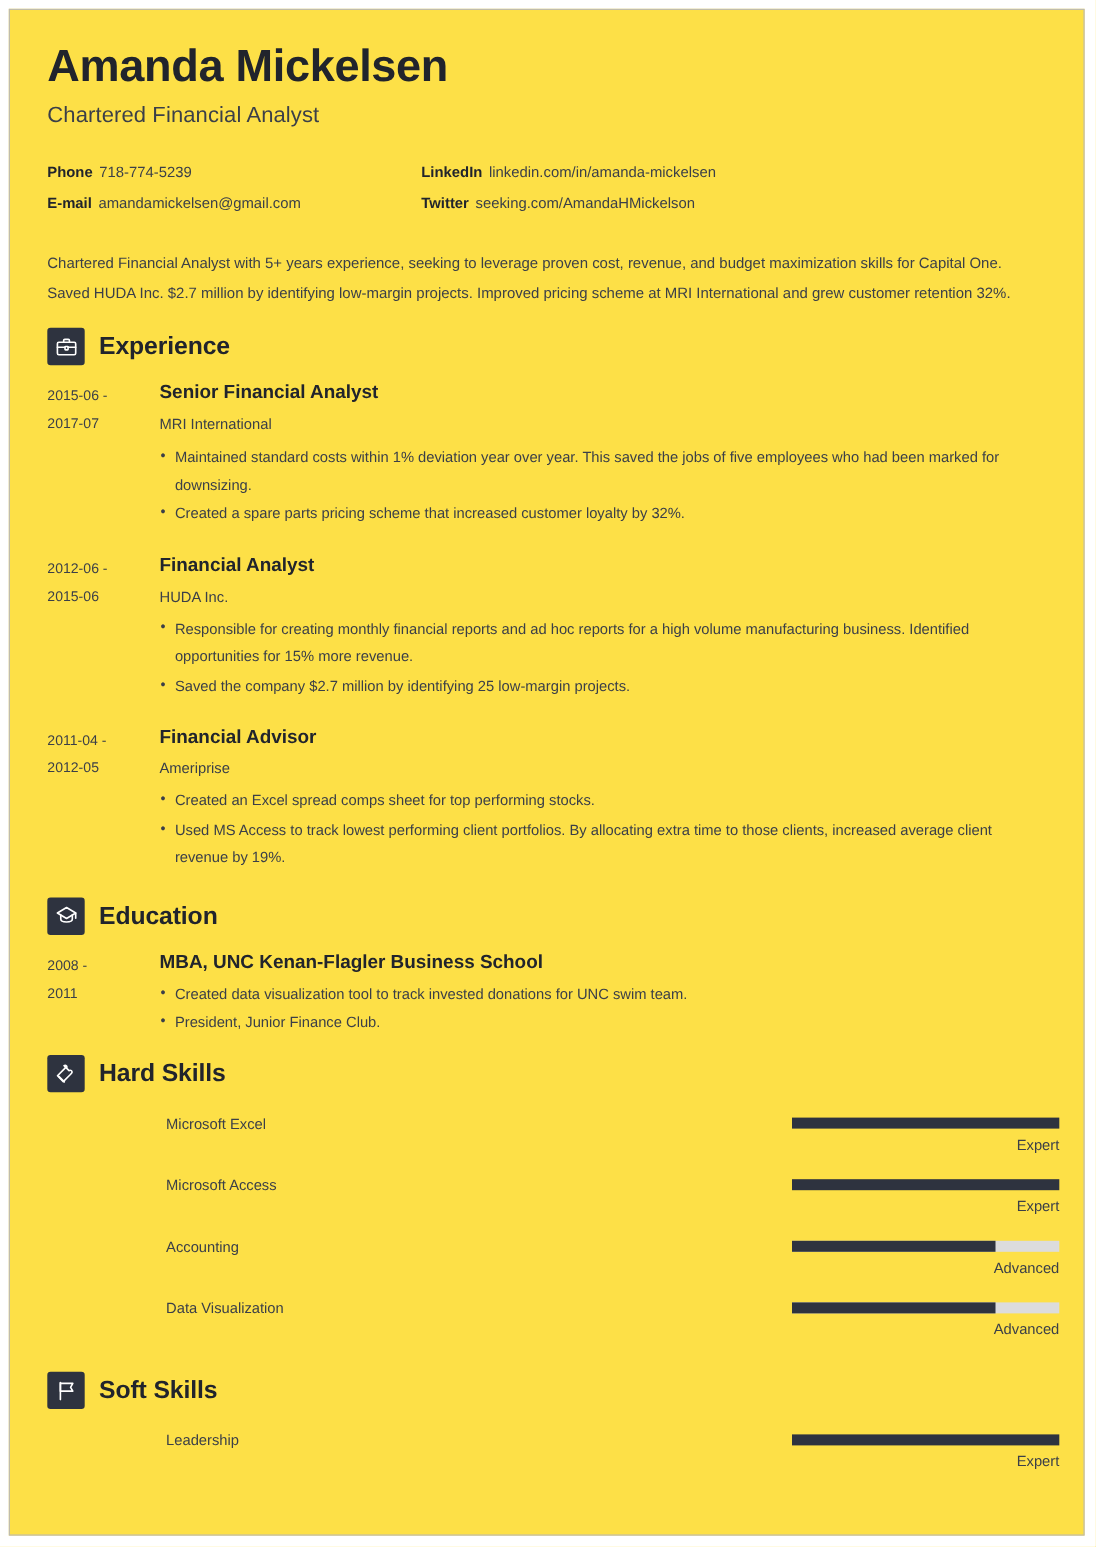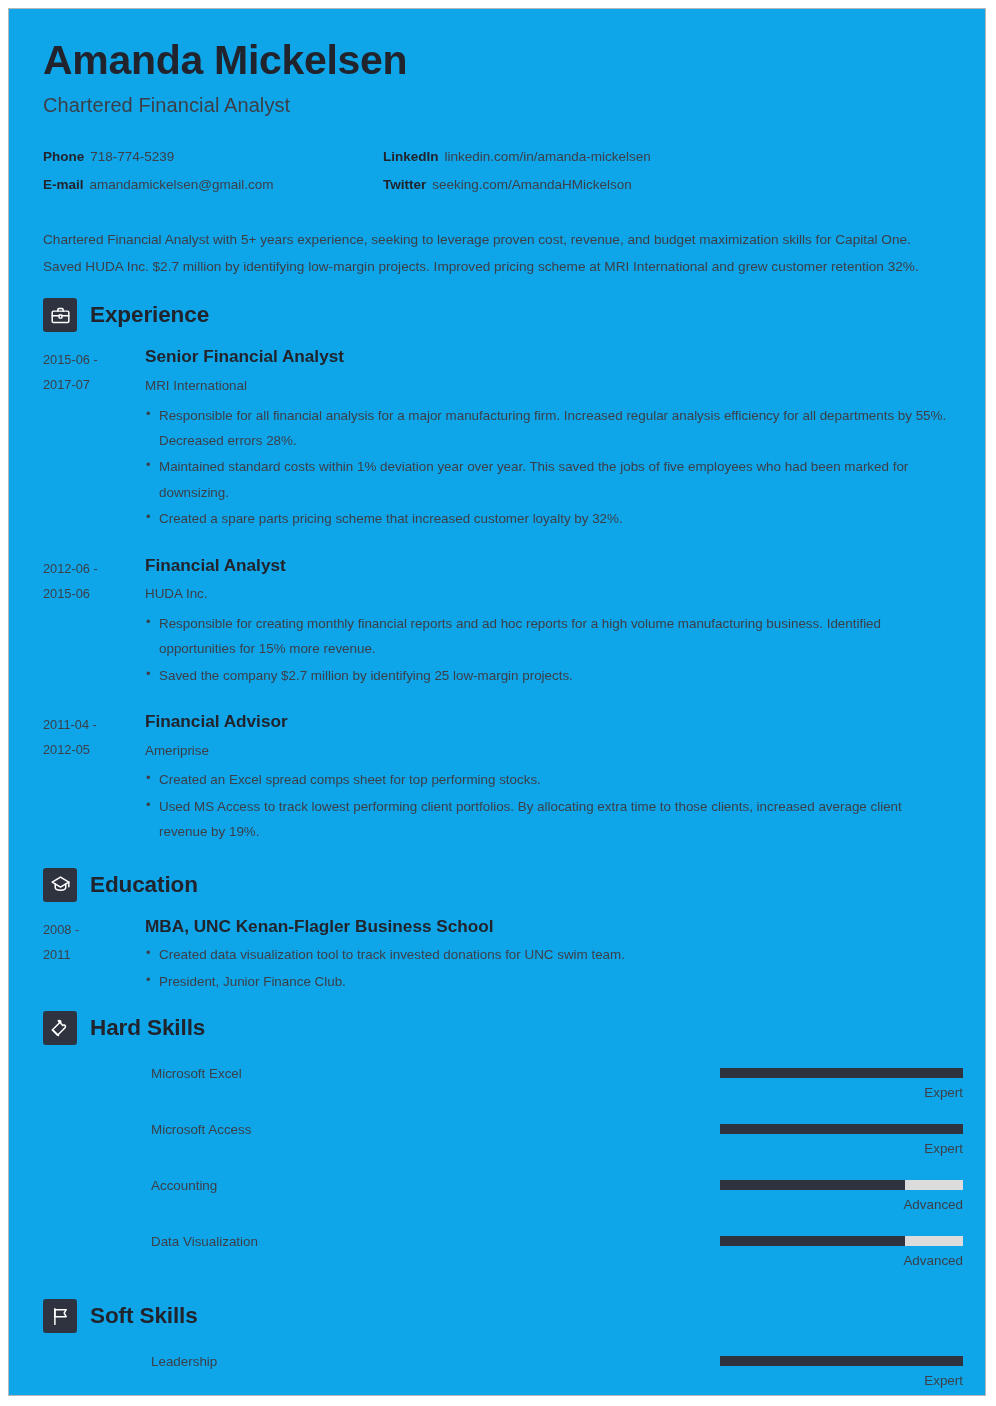--- a/index.html
+++ b/index.html
@@ -14,21 +14,21 @@
     color: #2b2f38;
     overflow: hidden;
   }
 
   .page {
     position: absolute;
     left: 8px;
     top: 8px;
     width: 978px;
     height: 1388px;
-    background: #0ea5e9;
+    background: #fde047;
     border: 1px solid #b8b8b8;
     box-sizing: border-box;
     overflow: hidden;
   }
 
   .inner {
     padding: 30px 34px 0 34px;
   }
 
   
@@ -227,21 +227,20 @@
 
     <div class="entry">
       <div class="entry-dates">
         <span>2015-06 -</span>
         <span>2017-07</span>
       </div>
       <div>
         <div class="entry-role">Senior Financial Analyst</div>
         <div class="entry-company">MRI International</div>
         <ul class="bullets">
-          <li>Responsible for all financial analysis for a major manufacturing firm. Increased regular analysis efficiency for all departments by 55%. Decreased errors 28%.</li>
           <li>Maintained standard costs within 1% deviation year over year. This saved the jobs of five employees who had been marked for downsizing.</li>
           <li>Created a spare parts pricing scheme that increased customer loyalty by 32%.</li>
         </ul>
       </div>
     </div>
 
     <div class="entry">
       <div class="entry-dates">
         <span>2012-06 -</span>
         <span>2015-06</span>

